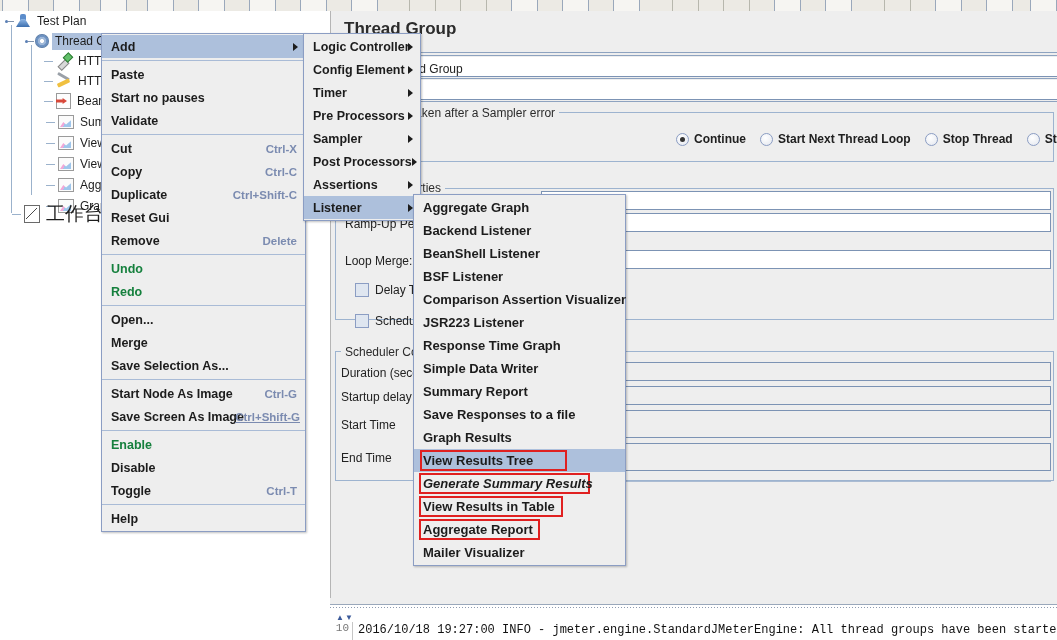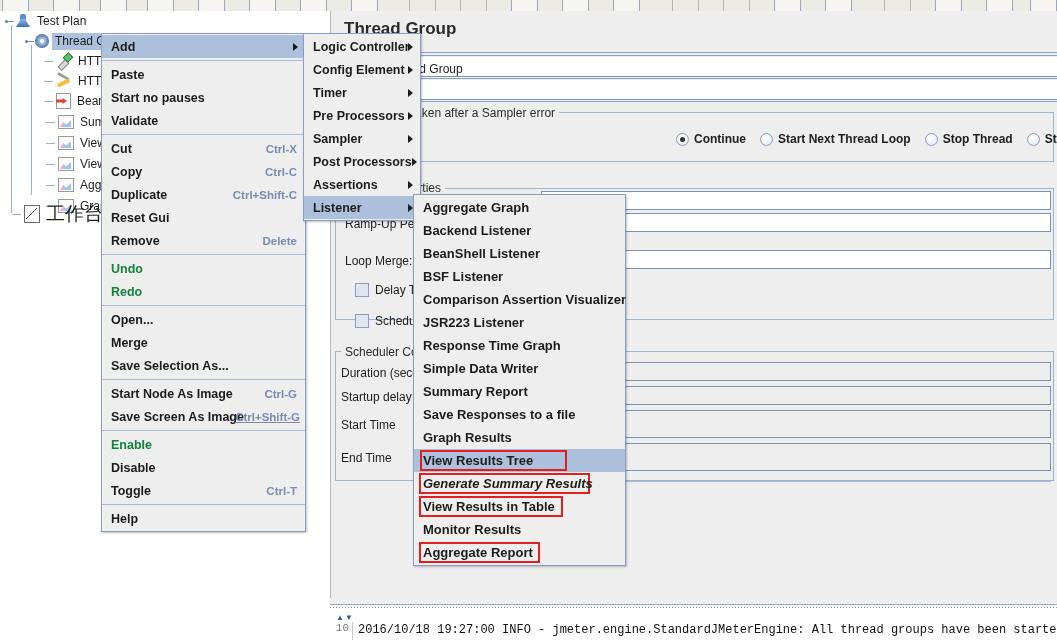--- a/index.html
+++ b/index.html
@@ -560,22 +560,22 @@
       <span style="position:relative;">View Results Tree</span>
     </div>
     <div class="mi" style="position:relative;font-style:italic;">
       <span style="position:absolute; left:5px; top:1px; width:171px; height:21px; border:2px solid #e02020; box-sizing:border-box;"></span>
       <span style="position:relative;">Generate Summary Results</span>
     </div>
     <div class="mi" style="position:relative;">
       <span style="position:absolute; left:5px; top:1px; width:144px; height:21px; border:2px solid #e02020; box-sizing:border-box;"></span>
       <span style="position:relative;">View Results in Table</span>
     </div>
-    <div class="mi">
-      <span>Monitor Results</span>
-    </div>
     <div class="mi" style="position:relative;">
       <span style="position:absolute; left:5px; top:1px; width:121px; height:21px; border:2px solid #e02020; box-sizing:border-box;"></span>
       <span style="position:relative;">Aggregate Report</span>
     </div>
+    <div class="mi">
+      <span>Mailer Visualizer</span>
+    </div>
   </div>
 
 </div>
 
 </body></html>

